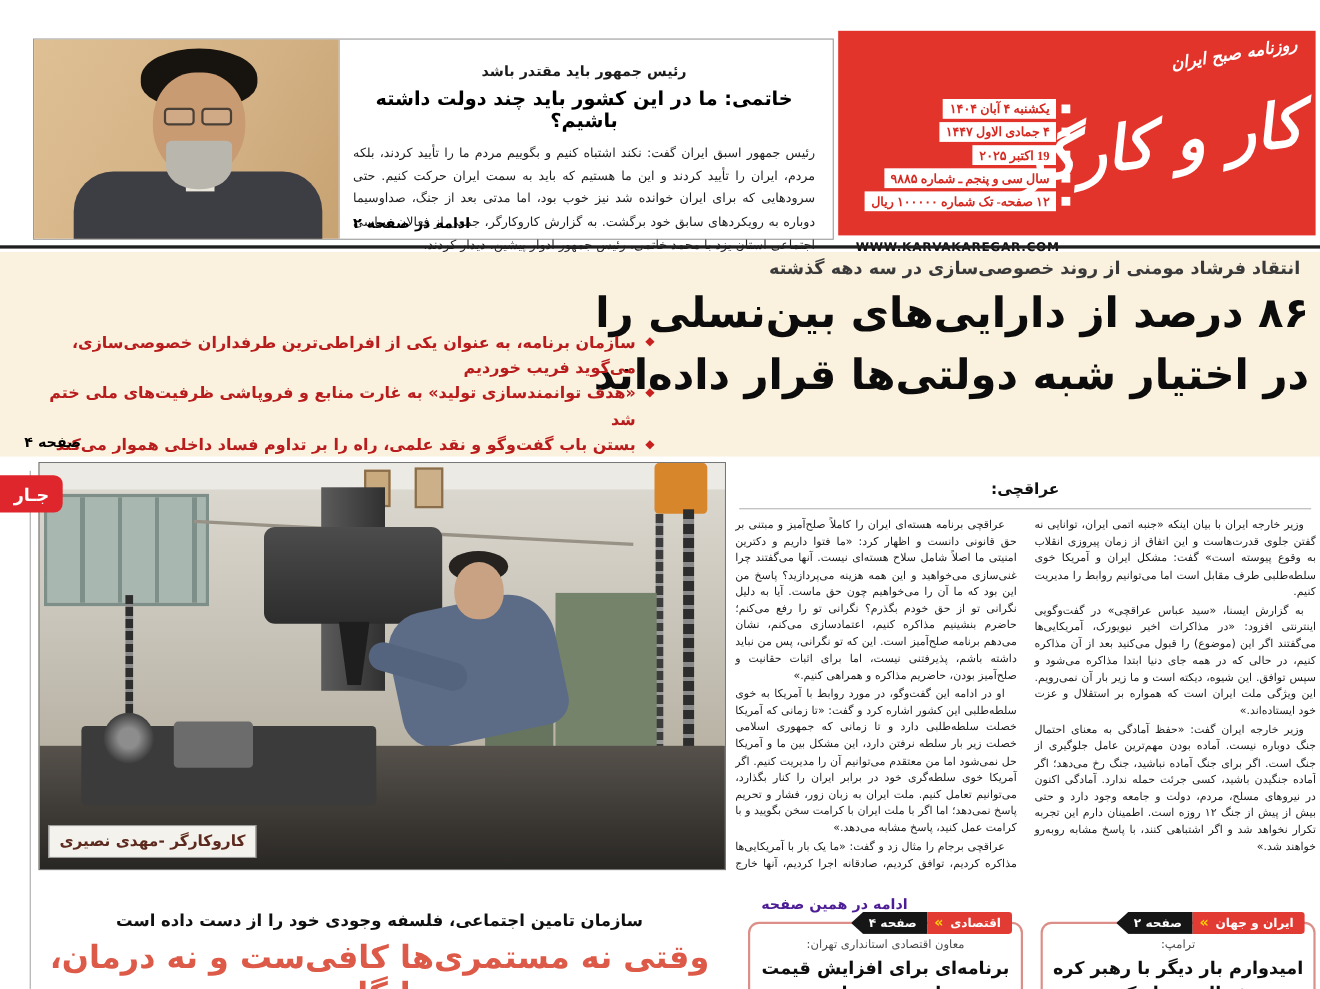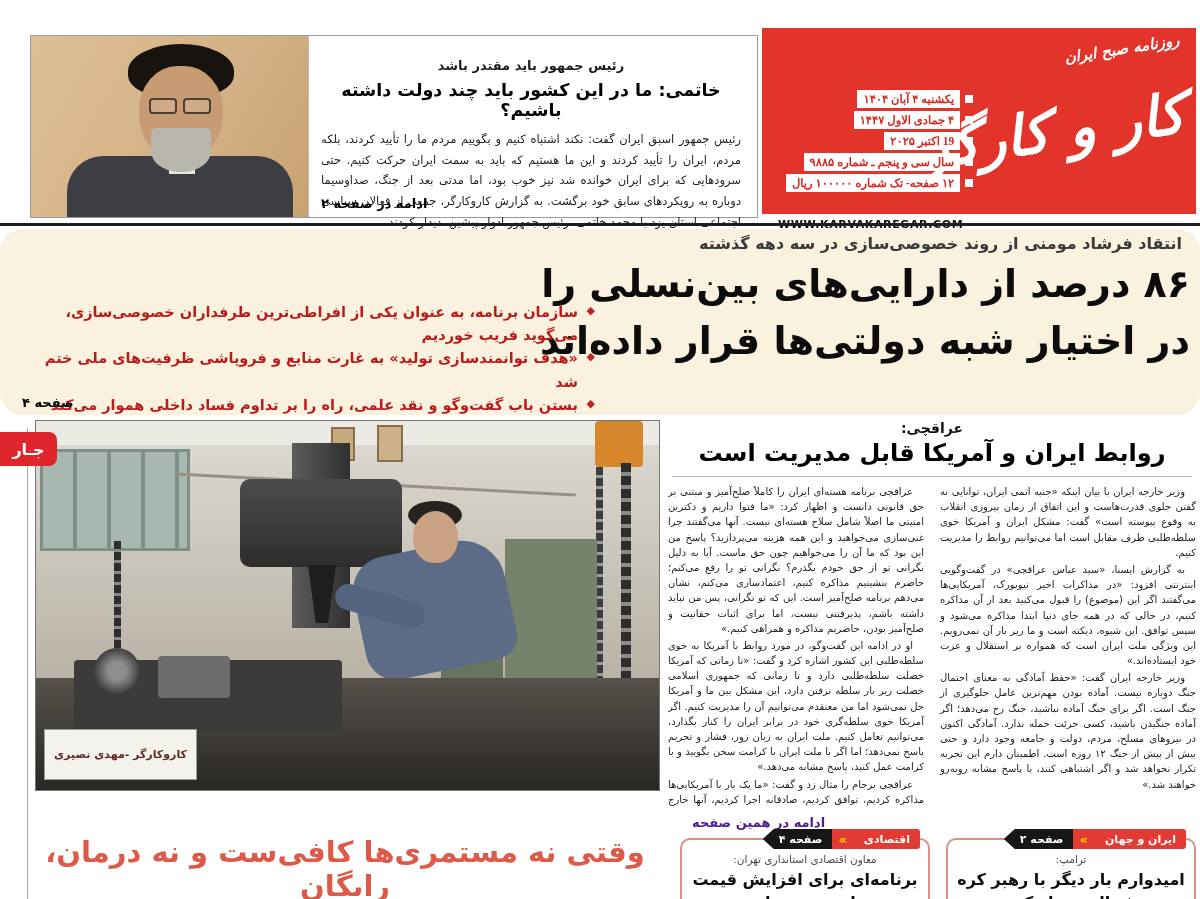--- a/index.html
+++ b/index.html
@@ -30,21 +30,21 @@
   .mh-tagline { position:absolute; top:12px; right:16px; color:#fff; font-size:15px; font-weight:bold; font-style:italic; transform:rotate(-9deg); white-space:nowrap; }
   .mh-title { position:absolute; top:52px; right:12px; color:#fff; font-size:56px; font-weight:bold; font-style:italic; transform:rotate(-8deg); transform-origin:right center; white-space:nowrap; }
   .mh-dates { position:absolute; left:6px; top:62px; direction:rtl; display:flex; flex-direction:column; gap:3px; align-items:flex-start; }
   .mh-row { display:flex; align-items:center; gap:5px; }
   .mh-bullet { width:8px; height:8px; background:#fff; flex:none; }
   .mh-strip { background:#fff; color:#d42a22; font-size:11.5px; font-weight:bold; padding:2px 6px; white-space:nowrap;font-family:Liberation Serif, serif; }
   .mh-web { background:#fff; color:#111; font-size:11px; font-weight:bold; letter-spacing:.6px; padding:3px 10px; white-space:nowrap; direction:ltr;margin-top:20px; }
 
   
   .top-rule { left:0; top:223px; width:1200px; height:3px; background:#1f1f1f; }
-  .lead-panel { left:0; top:229px; width:1200px; height:186px; background:#faf1de;border-radius:23px; }
+  .lead-panel { left:0; top:229px; width:1200px; height:186px; background:#faf1de; }
   .lp-kicker { position:absolute; top:5px; right:18px; direction:rtl; font-size:16px; font-weight:bold; color:#3a3a3a; }
   .lp-headline { position:absolute; top:27px; right:10px; width:620px; direction:rtl; text-align:right; font-weight:bold; color:#0c0c0c; font-size:38px; line-height:1.5; letter-spacing:-.5px; white-space:nowrap; }
   .lp-bullets { position:absolute; left:20px; top:72px; width:575px; direction:rtl; font-size:14.5px; font-weight:bold; color:#b91c1c; line-height:1.6; }
   .lp-bullet { position:relative; padding-right:17px; }
   .bullet-diamond::before { content:"◆"; position:absolute; right:0; top:1px; color:#c81f1f; font-size:11px; }
   .lp-pageref { position:absolute; left:22px; bottom:5px; direction:rtl; font-size:13px; font-weight:bold; color:#000; }
 
   
   .photo-box { left:35px; top:420px; width:625px; height:371px; border:1px solid #777; background:#c4beb1; overflow:hidden; }
   .ph-wall { position:absolute; inset:0; background:linear-gradient(#dedbd3,#b6b0a2 75%); }
@@ -63,44 +63,44 @@
   .ph-man-hair { position:absolute; left:372px; top:80px; width:54px; height:28px; background:#26221f; border-radius:50%; }
   .ph-man-head { position:absolute; left:377px; top:90px; width:45px; height:52px; background:#c9a283; border-radius:50% 50% 46% 46%; }
   .ph-man-body { position:absolute; left:322px; top:126px; width:152px; height:124px; background:#5d6c86; border-radius:34px 44px 22px 30px; transform:rotate(-12deg); }
   .ph-man-arm { position:absolute; left:298px; top:172px; width:92px; height:26px; background:#55647e; border-radius:13px; transform:rotate(16deg); }
   .ph-green { position:absolute; right:62px; top:118px; width:92px; height:142px; background:#75836b; }
   .ph-green2 { position:absolute; right:156px; top:150px; width:62px; height:112px; background:#67755f; }
   .ph-bench { position:absolute; left:0; bottom:0; width:100%; height:112px; background:linear-gradient(#56514b,#292724); }
   .ph-lathe { position:absolute; left:38px; bottom:58px; width:268px; height:72px; background:#3b3b3b; border-radius:4px; }
   .ph-part { position:absolute; left:122px; bottom:92px; width:72px; height:42px; background:#6c6c6c; border-radius:4px; }
   .ph-wheel { position:absolute; left:58px; bottom:96px; width:46px; height:46px; background:radial-gradient(circle,#8d8d8d 28%,#3f3f3f 70%); border-radius:50%; }
-  .photo-caption { position:absolute; left:8px; bottom:10px; background:#f4f2ec; border:1px solid #9a9a9a; color:#5c2a1e; font-size:11px; font-weight:bold; padding:18px 9px; direction:rtl; z-index:4; }
+  .photo-caption { position:absolute; left:8px; bottom:10px; background:#f4f2ec; border:1px solid #9a9a9a; color:#5c2a1e; font-size:14px; font-weight:bold; padding:6px 9px; direction:rtl; z-index:4; }
   .jar-ribbon { left:0; top:432px; width:57px; height:34px; background:#e0262d; border-radius:0 8px 8px 0; color:#fff; font-weight:bold; font-size:16px; display:flex; align-items:center; justify-content:center; z-index:6; }
 
   
   .araghchi { left:668px; top:420px; width:528px; height:418px; direction:rtl; }
-  .ar-kicker { text-align:center; font-size:14px; font-weight:bold; color:#111; }
+  .ar-kicker { text-align:center; font-size:14px; font-weight:bold; color:#111;margin-top:17px; }
   .ar-headline { text-align:center; font-size:24px; font-weight:bold; color:#000; margin-top:3px; }
   .ar-rule { height:1px; background:#b5b5b5; margin:9px 4px 7px; }
   .ar-cols { height:338px; column-count:2; column-gap:16px; font-size:10px; line-height:1.52; text-align:justify; color:#1c1c1c; overflow:hidden; }
   .ar-cols p { margin-bottom:2px; text-indent:11px; }
   .ar-cont { position:absolute; left:24px; bottom:8px; font-size:13px; font-weight:bold; color:#4c1d95; }
 
   
   .ss-block { left:30px; top:828px; width:630px; text-align:center; direction:rtl; }
   .ss-kicker { font-size:15px; font-weight:bold; color:#101010; }
   .ss-headline { font-size:29px; font-weight:bold; color:#dd5a49; margin-top:7px; letter-spacing:-.3px; }
 
   
   .teaser { top:838px; width:250px; height:72px; border:2px solid #dc8f88; border-radius:10px; background:#fff; }
   .teaser.economy { left:680px; }
   .teaser.world { left:946px; }
   .tab { position:absolute; top:-11px; right:8px; height:20px; display:flex; direction:ltr; }
   .tab-page { background:#161616; color:#fff; font-size:11px; font-weight:bold; padding:0 10px 0 16px; display:flex; align-items:center; clip-path:polygon(11px 0,100% 0,100% 100%,11px 100%,0 50%); }
-  .tab-label { background:#e23b33; color:#fff; font-size:11px; font-weight:bold; padding:0 10px 0 6px; display:flex; align-items:center; gap:17px; border-radius:0 3px 3px 0; }
+  .tab-label { background:#e23b33; color:#fff; font-size:11px; font-weight:bold; padding:0 10px 0 6px; display:flex; align-items:center; gap:6px; border-radius:0 3px 3px 0; }
   .chev::before { content:"«"; color:#ffd200; font-weight:bold; font-size:13px; }
   .teaser-kicker { margin-top:13px; text-align:center; font-size:10.5px; color:#4a4a4a; direction:rtl; }
   .teaser-headline { text-align:center; font-size:16px; font-weight:bold; color:#0e0e0e; direction:rtl; line-height:1.45; margin:3px 8px 0; }
 
   .page-edge { left:27px; top:428px; width:1px; height:471px; background:#a8a8a8; }
 </style>
 </head>
 <body>
 
 <div class="page">
@@ -193,34 +193,34 @@
     <div class="ph-lathe"></div>
     <div class="ph-part"></div>
     <div class="ph-wheel"></div>
     <div class="photo-caption">کاروکارگر -مهدی نصیری</div>
   </div>
   <div class="abs jar-ribbon">جـار</div>
   <div class="abs page-edge"></div>
 
   <div class="abs araghchi">
     <div class="ar-kicker">عراقچی:</div>
-    <div class="ar-headline">روابط ایران و آمریکا قابل مدیریت است</div>
     <div class="ar-rule"></div>
     <div class="ar-cols">
       <p>وزیر خارجه ایران با بیان اینکه «جنبه اتمی ایران، توانایی نه گفتن جلوی قدرت‌هاست و این اتفاق از زمان پیروزی انقلاب به وقوع پیوسته است» گفت: مشکل ایران و آمریکا خوی سلطه‌طلبی طرف مقابل است اما می‌توانیم روابط را مدیریت کنیم.</p>
       <p>به گزارش ایسنا، «سید عباس عراقچی» در گفت‌وگویی اینترنتی افزود: «در مذاکرات اخیر نیویورک، آمریکایی‌ها می‌گفتند اگر این (موضوع) را قبول می‌کنید بعد از آن مذاکره کنیم، در حالی که در همه جای دنیا ابتدا مذاکره می‌شود و سپس توافق. این شیوه، دیکته است و ما زیر بار آن نمی‌رویم. این ویژگی ملت ایران است که همواره بر استقلال و عزت خود ایستاده‌اند.»</p>
       <p>وزیر خارجه ایران گفت: «حفظ آمادگی به معنای احتمال جنگ دوباره نیست. آماده بودن مهم‌ترین عامل جلوگیری از جنگ است. اگر برای جنگ آماده نباشید، جنگ رخ می‌دهد؛ اگر آماده جنگیدن باشید، کسی جرئت حمله ندارد. آمادگی اکنون در نیروهای مسلح، مردم، دولت و جامعه وجود دارد و حتی بیش از پیش از جنگ ۱۲ روزه است. اطمینان دارم این تجربه تکرار نخواهد شد و اگر اشتباهی کنند، با پاسخ مشابه روبه‌رو خواهند شد.»</p>
       <p>عراقچی برنامه هسته‌ای ایران را کاملاً صلح‌آمیز و مبتنی بر حق قانونی دانست و اظهار کرد: «ما فتوا داریم و دکترین امنیتی ما اصلاً شامل سلاح هسته‌ای نیست. آنها می‌گفتند چرا غنی‌سازی می‌خواهید و این همه هزینه می‌پردازید؟ پاسخ من این بود که ما آن را می‌خواهیم چون حق ماست. آیا به دلیل نگرانی تو از حق خودم بگذرم؟ نگرانی تو را رفع می‌کنم؛ حاضرم بنشینیم مذاکره کنیم، اعتمادسازی می‌کنم، نشان می‌دهم برنامه صلح‌آمیز است. این که تو نگرانی، پس من نباید داشته باشم، پذیرفتنی نیست، اما برای اثبات حقانیت و صلح‌آمیز بودن، حاضریم مذاکره و همراهی کنیم.»</p>
       <p>او در ادامه این گفت‌وگو، در مورد روابط با آمریکا به خوی سلطه‌طلبی این کشور اشاره کرد و گفت: «تا زمانی که آمریکا خصلت سلطه‌طلبی دارد و تا زمانی که جمهوری اسلامی خصلت زیر بار سلطه نرفتن دارد، این مشکل بین ما و آمریکا حل نمی‌شود اما من معتقدم می‌توانیم آن را مدیریت کنیم. اگر آمریکا خوی سلطه‌گری خود در برابر ایران را کنار بگذارد، می‌توانیم تعامل کنیم. ملت ایران به زبان زور، فشار و تحریم پاسخ نمی‌دهد؛ اما اگر با ملت ایران با کرامت سخن بگویید و با کرامت عمل کنید، پاسخ مشابه می‌دهد.»</p>
       <p>عراقچی برجام را مثال زد و گفت: «ما یک بار با آمریکایی‌ها مذاکره کردیم، توافق کردیم، صادقانه اجرا کردیم، آنها خارج شدند و تحریم‌ها بازگشت. بار دیگر در دولت شهید رئیسی مذاکره کردیم، پول‌های ما از کره آزاد شد اما در قطر مسدود ماند. امسال وارد مذاکره شدیم؛ وسط مذاکره به ما حمله کردند. در نیویورک آنها درخواست‌های کاملاً غیرمعقول داشتند؛ مثلاً همه مواد غنی‌شده ما به آنها داده شود و آنها ۶ ماه اسنپ بک را تمدید کنند. کدام انسان عاقل این را می‌پذیرد؟»</p>
     </div>
     <div class="ar-cont">ادامه در همین صفحه</div>
   </div>
 
   <div class="abs ss-block">
+    <div class="ss-kicker">سازمان تامین اجتماعی، فلسفه وجودی خود را از دست داده است</div>
     <div class="ss-headline">وقتی نه مستمری‌ها کافی‌ست و نه درمان، رایگان</div>
   </div>
 
   <div class="abs teaser economy">
     <div class="tab">
       <div class="tab-page">صفحه ۴</div>
       <div class="tab-label">
         <span class="chev"></span>
         <span>اقتصادی</span>
       </div>

